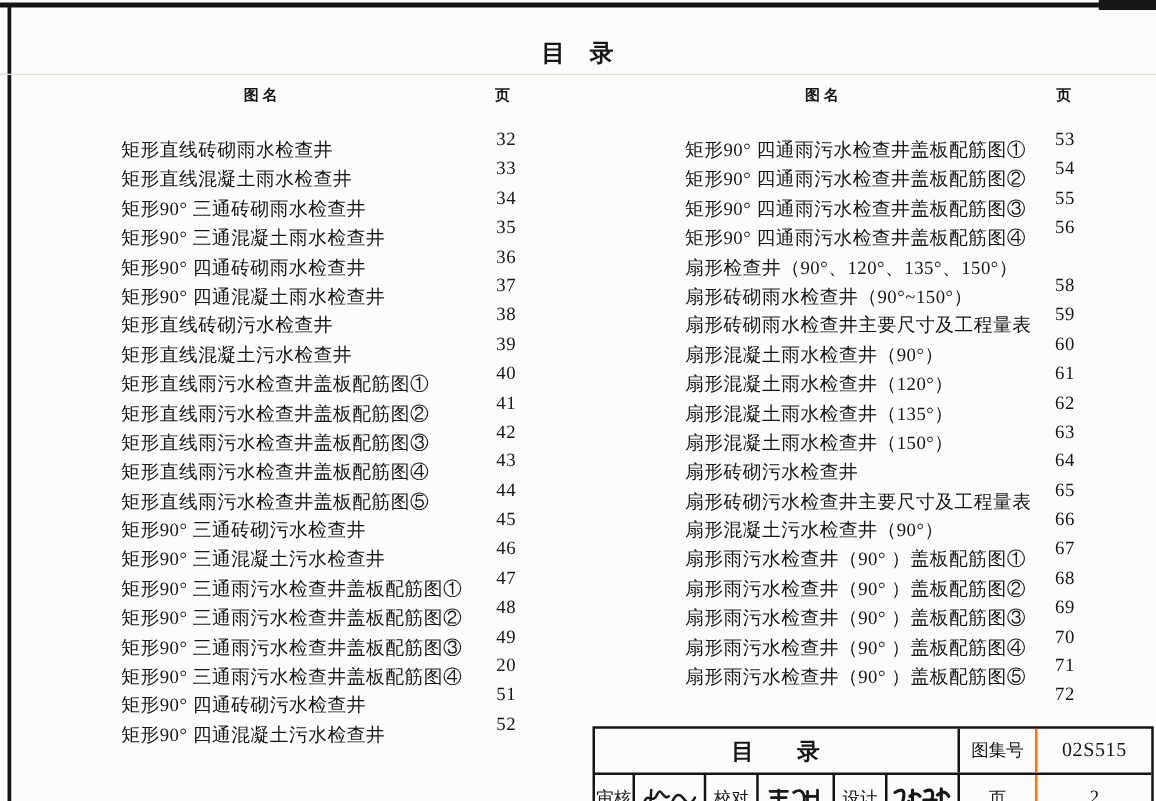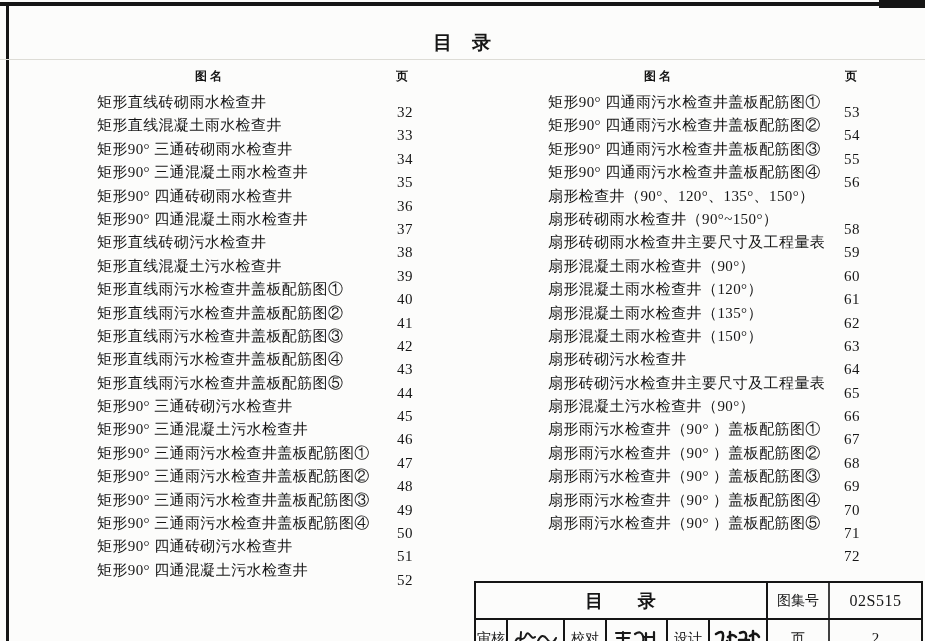--- a/index.html
+++ b/index.html
@@ -23,37 +23,37 @@
   .hdr-left-name{left:195px;}
   .hdr-left-page{left:396px;}
   .hdr-right-name{left:644px;}
   .hdr-right-page{left:845px;}
 
   .toc-col{position:absolute;top:91px;}
   .toc-col.left{left:97px;width:360px;--page-x:300px;}
   .toc-col.right{left:548px;width:375px;--page-x:296px;}
   .toc-row{position:relative;height:23.4px;white-space:nowrap;}
   .entry-name{
-    position:absolute;left:0;top:2px;font-size:15px;letter-spacing:0.4px;text-align:center;
+    position:absolute;left:0;top:20px;font-size:15px;letter-spacing:0.4px;text-align:center;
   }
   .entry-page{
     position:absolute;left:var(--page-x);top:13px;font-size:15px;letter-spacing:0.5px;
   }
 
   
   .title-block{
     position:absolute;left:474px;top:581px;width:449px;height:76px;
     border:2px solid #151515;background:#fcfcfb;box-sizing:border-box;
   }
   .tb-row1{display:flex;height:37px;border-bottom:2px solid #151515;box-sizing:border-box;}
   .tb-row2{display:flex;height:37px;box-sizing:border-box;}
   .tb-cell{display:flex;align-items:center;justify-content:center;box-sizing:border-box;font-size:14px;}
   .tb-main{width:290px;}
   .tb-label{width:62px;border-left:2px solid #151515;}
-  .tb-value{width:93px;border-left:2px solid #404040;}
+  .tb-value{width:93px;border-left:2px solid #f97316;}
   .tb-title{font-size:18px;font-weight:600;white-space:pre;word-spacing:28px;letter-spacing:1px;}
   .tb-atlas-no{font-size:16px;letter-spacing:0.5px;}
   .tb-pageno{font-size:15px;}
   .tb-sig{border-left:2px solid #151515;}
   .tb-r2-label{font-size:14px;}
   .w-shenhe{width:30px;}
   .w-sig1{width:57px;}
   .w-jiaodui{width:42px;}
   .w-sig2{width:61px;}
   .w-sheji{width:42px;}
@@ -143,21 +143,21 @@
     <div class="toc-row">
       <span class="entry-name">矩形90° 三通雨污水检查井盖板配筋图②</span>
       <span class="entry-page">48</span>
     </div>
     <div class="toc-row">
       <span class="entry-name">矩形90° 三通雨污水检查井盖板配筋图③</span>
       <span class="entry-page">49</span>
     </div>
     <div class="toc-row">
       <span class="entry-name">矩形90° 三通雨污水检查井盖板配筋图④</span>
-      <span class="entry-page">50</span>
+      <span class="entry-page">20</span>
     </div>
     <div class="toc-row">
       <span class="entry-name">矩形90° 四通砖砌污水检查井</span>
       <span class="entry-page">51</span>
     </div>
     <div class="toc-row">
       <span class="entry-name">矩形90° 四通混凝土污水检查井</span>
       <span class="entry-page">52</span>
     </div>
   </div>

